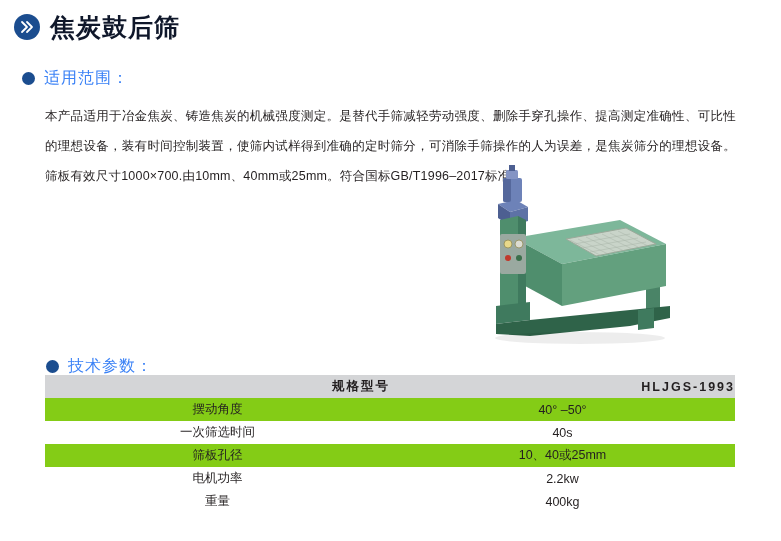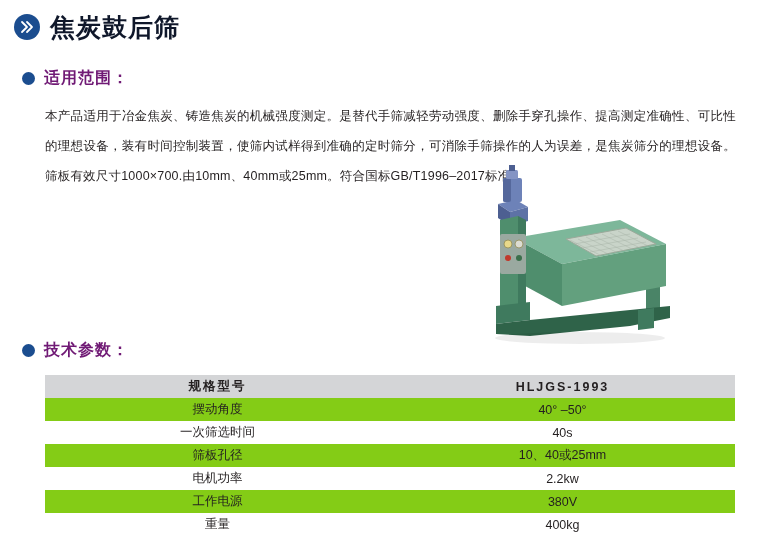--- a/index.html
+++ b/index.html
@@ -51,22 +51,22 @@
   .section-dot {
     width: 13px;
     height: 13px;
     border-radius: 50%;
     background: #1b4d8f;
     margin-right: 9px;
     flex: 0 0 auto;
   }
   .section-title {
     font-size: 16px;
-    font-weight: bold;
-    color: #701a75;
+    font-weight: normal;
+    color: #3b82f6;
     letter-spacing: 1px;
   }
 
   #scope-section { margin-top: 28px; }
 
   .body-copy {
     margin: 12px 45px 0 45px;
     font-size: 12.5px;
     line-height: 30px;
     color: #231f20;
@@ -77,21 +77,21 @@
   
   .machine-wrap {
     position: absolute;
     left: 470px;
     top: 160px;
     width: 220px;
     height: 185px;
   }
 
   
-  #params-section { position: absolute; left: 0; top: 340px; }
+  #params-section { position: absolute; left: 0; top: 356px; padding-left: 24px; }
 
   .spec-table {
     position: absolute;
     left: 45px;
     top: 375px;
     width: 690px;
     border-collapse: collapse;
     font-size: 12.5px;
     color: #231f20;
   }
@@ -99,20 +99,21 @@
     text-align: center;
     padding: 3px 0;
     height: 17px;
     border: none;
   }
   .spec-table tr.shade td { background: #84cc16; }
   .spec-table tr.header-row td {
     background: #d4d5d7;
     font-weight: bold;
     letter-spacing: 2px;
+    text-align: right;
   }
   .spec-table td.k { width: 50%; }
   .spec-table td.v { width: 50%; }
 </style>
 </head>
 <body>
 
 <div class="title-row">
   <span class="title-badge">
     <svg width="16" height="16" viewBox="0 0 16 16" aria-hidden="true">
@@ -203,23 +204,19 @@
       <td class="v">40s</td>
     </tr>
     <tr class="shade">
       <td class="k">筛板孔径</td>
       <td class="v">10、40或25mm</td>
     </tr>
     <tr>
       <td class="k">电机功率</td>
       <td class="v">2.2kw</td>
     </tr>
-    <tr class="shade">
-      <td class="k">工作电源</td>
-      <td class="v">380V</td>
-    </tr>
     <tr>
       <td class="k">重量</td>
       <td class="v">400kg</td>
     </tr>
 
   </tbody>
 </table>
 
 </body></html>

